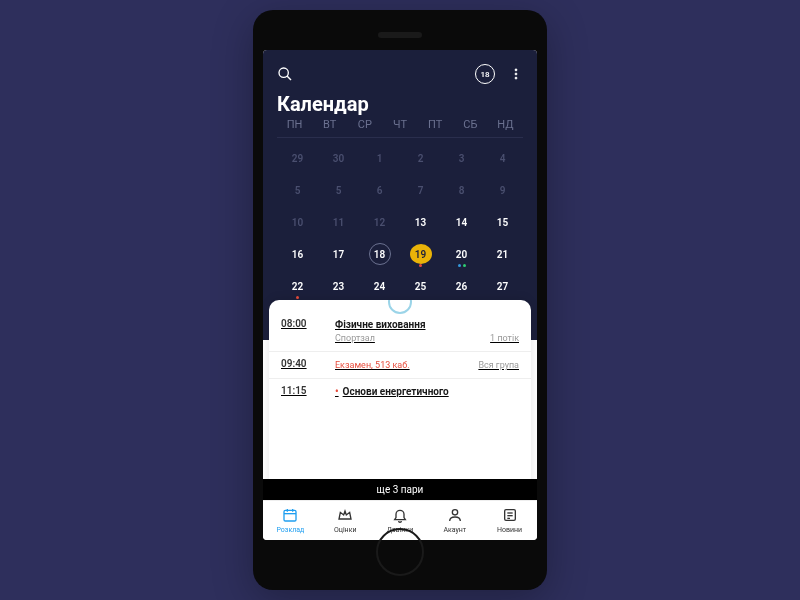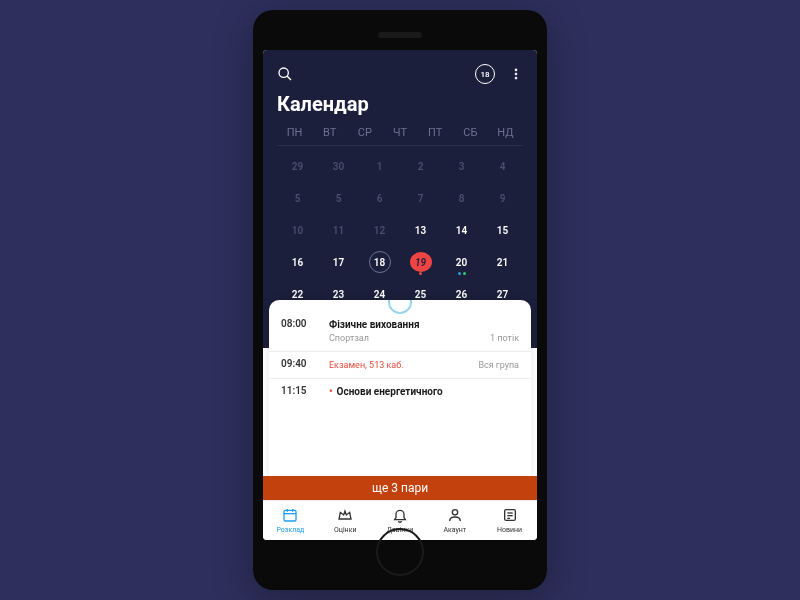--- a/index.html
+++ b/index.html
@@ -45,43 +45,43 @@
   }
   .topbar-right { display: flex; align-items: center; gap: 14px; }
   .icon { display: inline-flex; align-items: center; justify-content: center; }
   .search-icon svg, .kebab-icon svg { stroke: #fff; }
   .notif-badge {
     width: 20px; height: 20px; border-radius: 50%;
     border: 1.5px solid #fff;
     display: flex; align-items: center; justify-content: center;
     font-size: 8px; font-weight: 600;
   }
-  .title { font-size: 20px; font-weight: 700; margin-bottom: 8px; }
+  .title { font-size: 20px; font-weight: 700; margin-bottom: 0; }
   .weekdays {
     display: grid; grid-template-columns: repeat(7, 1fr);
     font-size: 11px; text-align: center; color: #6b7190;
     text-transform: uppercase; margin-bottom: 4px;
   }
   .weekdays div { padding: 2px 0; }
   .divider { height: 1px; background: #2a2e4d; margin-bottom: 6px; }
   .calendar-grid {
     display: grid; grid-template-columns: repeat(6, 1fr);
     row-gap: 4px;
   }
   .day-cell {
     display: flex; flex-direction: column; align-items: center; justify-content: center;
     height: 28px; font-size: 10px; color: #fff; position: relative;
     cursor: pointer;
   }
   .day-cell.dim { color: #4a4f6f; }
   .day-cell .num { font-weight: 600; }
   .day-cell.selected .num {
-    background: #ef4444; color: #1b1f3b;
+    background: #eab308; color: #1b1f3b;
     width: 22px; height: 20px; border-radius: 50%;
-    display: flex; align-items: center; justify-content: center; font-style: italic;
+    display: flex; align-items: center; justify-content: center;
   }
   .day-cell.outlined .num {
     border: 1px solid #6b7190;
     width: 22px; height: 22px; border-radius: 50%;
     display: flex; align-items: center; justify-content: center;
   }
   .dots { display: flex; gap: 2px; position: absolute; bottom: 1px; }
   .dot { width: 3px; height: 3px; border-radius: 50%; }
   .dot.red { background: #e74c3c; }
   .dot.blue { background: #3498db; }
@@ -94,40 +94,41 @@
     box-shadow: 0 -2px 8px rgba(0,0,0,0.1);
     overflow: hidden;
   }
   .pull-handle {
     position: absolute; top: -10px; left: 50%; transform: translateX(-50%);
     width: 24px; height: 24px; border: 2px solid #9bd4e8; border-radius: 50%;
     background: rgba(255,255,255,0.2);
   }
   .events { padding: 12px 0 0; }
   .event {
-    display: flex; gap: 12px; padding: 6px 12px 8px;
+    display: flex; gap: 18px; padding: 6px 12px 8px;
     border-bottom: 1px solid #eee;
     font-size: 10px;
+    text-decoration: underline;
   }
   .event:last-of-type { border-bottom: none; }
   .event-time { width: 36px; color: #333; font-weight: 600; font-size: 10px; flex-shrink: 0; }
   .event-body { flex: 1; }
   .event-title { font-weight: 700; color: #1a1a1a; line-height: 1.3; }
   .event-title.with-dot::before {
     content: "•"; color: #e74c3c; margin-right: 4px;
   }
   .event-meta { display: flex; justify-content: space-between; margin-top: 2px; font-size: 9px; }
   .event-loc { color: #999; }
   .event-loc.alert { color: #e74c3c; }
   .event-group { color: #999; }
 
   .more-banner {
     position: absolute; left: 0; right: 0; bottom: 40px;
-    background: #c2410c; color: #fff;
-    text-align: center; font-size: 12px; padding: 5px 16px;
+    background: #000000; color: #fff;
+    text-align: center; font-size: 10px; padding: 5px 16px;
   }
 
   .tabbar {
     position: absolute; left: 0; right: 0; bottom: 0;
     height: 40px; background: #fff;
     display: grid; grid-template-columns: repeat(5, 1fr);
     border-top: 1px solid #eee;
   }
   .tab {
     display: flex; flex-direction: column; align-items: center; justify-content: center;

